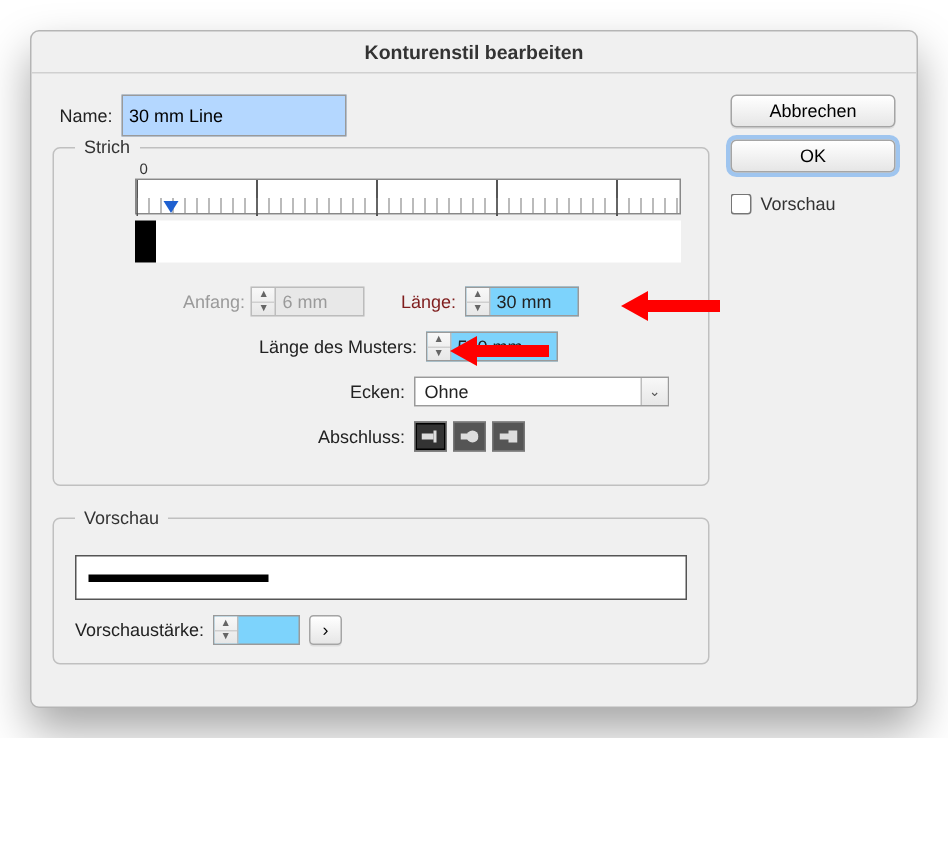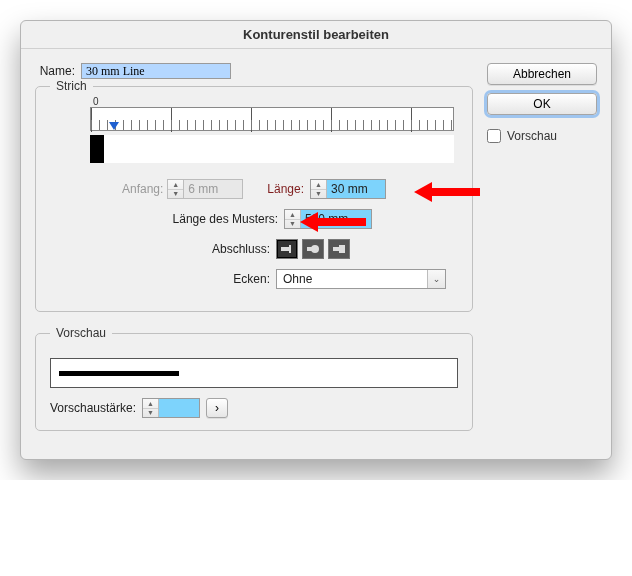--- a/index.html
+++ b/index.html
@@ -28,24 +28,24 @@
     color: #333;
   }
   .body { display: flex; padding: 14px; gap: 14px; }
   .left { flex: 1; min-width: 0; }
   .right { width: 110px; display: flex; flex-direction: column; gap: 8px; align-items: stretch; }
   .row { display: flex; align-items: center; gap: 6px; margin-bottom: 0; }
   .label-right { text-align: right; }
   .textin {
     border: 1px solid #9a9a9a;
     background: #fff;
-    height: 16px;
+    height: 28px;
     padding: 1px 4px;
     font-size: 12px;
-    font-family: Liberation Serif, serif;
+    font-family: Liberation Sans, sans-serif;
   }
   .textin.selected {
     background: #b4d7ff;
     color: #000;
   }
   .btn {
     height: 22px;
     border: 1px solid #a5a5a5;
     border-radius: 4px;
     background: linear-gradient(#ffffff,#e6e6e6);
@@ -204,20 +204,29 @@
         <div class="field-row">
           <label style="width:140px;text-align:right;">Länge des Musters:</label>
           <div class="numfield">
             <div class="stepper">
                 <span>▲</span>
                 <span>▼</span>
               </div>
             <div class="numval wide">500 mm</div>
           </div>
           <div style="width:80px;"></div>
+        </div>
+
+        <div class="field-row">
+          <label style="width:140px;text-align:right;">Ecken:</label>
+          <div class="select">
+            <div class="sval">Ohne</div>
+            <div class="sbtn">⌄</div>
+          </div>
+          <div style="width:6px;"></div>
         </div>
 
         <div class="field-row">
           <label style="width:140px;text-align:right;">Abschluss:</label>
           <div class="cap-group">
             <button class="cap active">
               <svg viewBox="0 0 12 12">
                   <rect x="0" y="4" width="8" height="4" fill="#ddd"></rect>
                   <rect x="8" y="2" width="2" height="8" fill="#ddd"></rect>
                 </svg>
@@ -231,29 +240,20 @@
             <button class="cap">
               <svg viewBox="0 0 12 12">
                   <rect x="0" y="4" width="7" height="4" fill="#ddd"></rect>
                   <rect x="6" y="2" width="6" height="8" fill="#ddd"></rect>
                 </svg>
             </button>
           </div>
           <div style="width:102px;"></div>
         </div>
 
-        <div class="field-row">
-          <label style="width:140px;text-align:right;">Ecken:</label>
-          <div class="select">
-            <div class="sval">Ohne</div>
-            <div class="sbtn">⌄</div>
-          </div>
-          <div style="width:6px;"></div>
-        </div>
-
         <div class="arrow" style="top:92px; left:378px;">
           <div class="head"></div>
             <div class="shaft" style="width:48px;"></div>
         </div>
         <div class="arrow" style="top:122px; left:264px;">
           <div class="head"></div>
             <div class="shaft" style="width:48px;"></div>
         </div>
       </fieldset>
 

